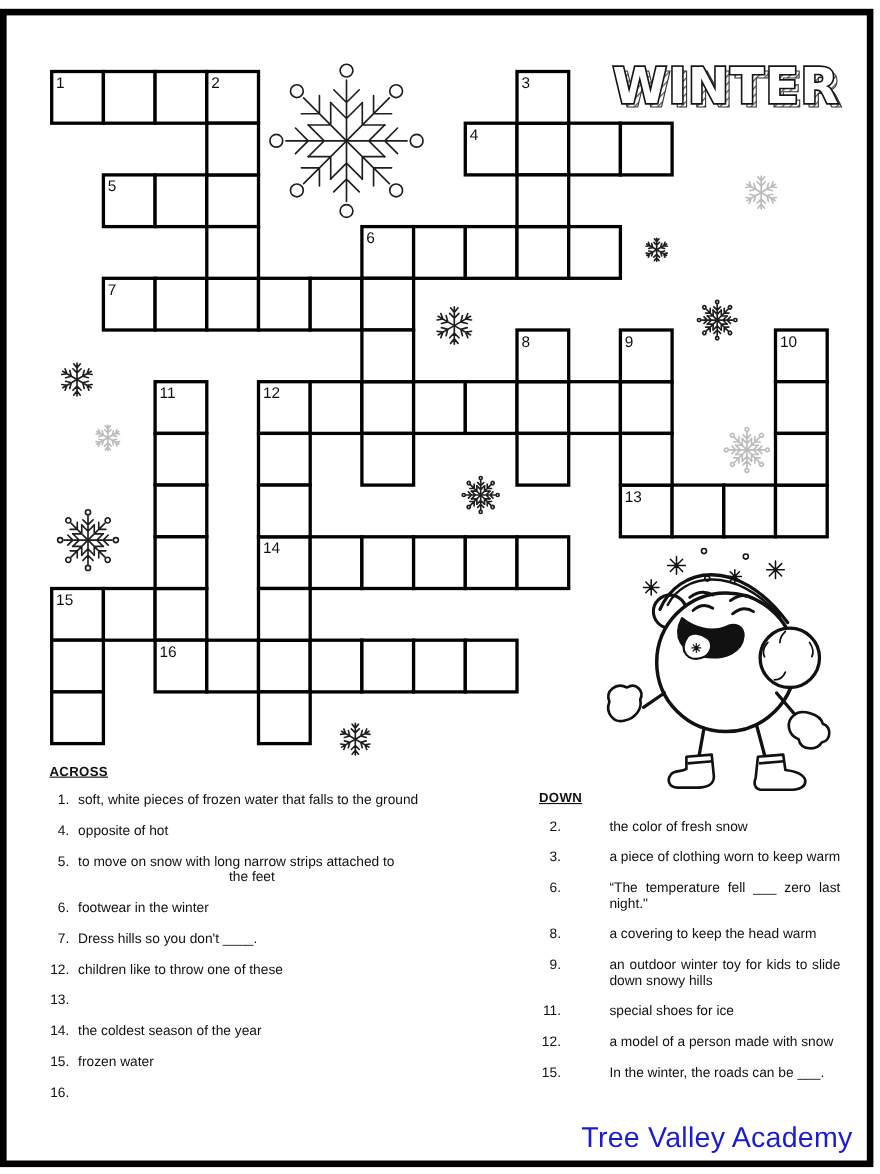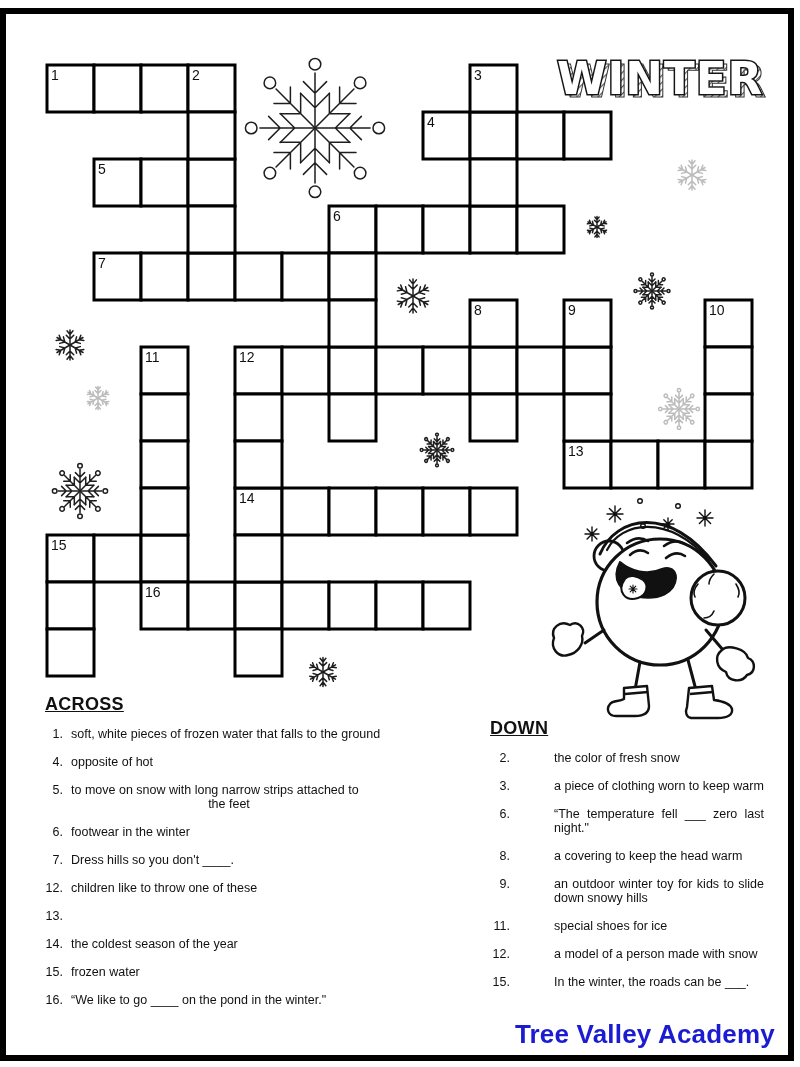--- a/index.html
+++ b/index.html
@@ -11,34 +11,34 @@
   .flake{fill:none;stroke:#1e1e1e;stroke-width:1.5;stroke-linecap:round;}
   .flake.light{stroke:#bcbcbc;}
   #grid-svg rect{fill:#fff;stroke:#000;stroke-width:3;}
   #grid-svg text{font-family:"Liberation Sans",sans-serif;font-size:14px;fill:#111;}
   .title-svg{position:absolute;left:540px;top:48px;width:240px;height:64px;}
   .title-svg text{font-family:"DejaVu Sans",sans-serif;font-weight:bold;
                   font-size:45px;letter-spacing:1px;}
   .snowman-svg{position:absolute;left:548px;top:492px;width:210px;height:235px;}
   .snowman-svg .ln{fill:none;stroke:#111;stroke-linecap:round;}
   .clues{position:absolute;}
-  .clues h2{font-size:18px;font-weight:bold;text-decoration:underline;
+  .clues h2{font-size:12px;font-weight:bold;text-decoration:underline;
             margin:0 0 12px 0;letter-spacing:.3px;}
   .clues.across{left:37px;top:694px;width:360px;}
   .clues.across h2{margin-left:8px;}
   .clues.down{left:484px;top:694px;width:280px;}
   .clues.down h2{margin-left:6px;margin-top:24px;}
   ol.clue-list{list-style:none;margin:0;padding:0;}
   li.clue{display:flex;margin-bottom:14px;font-size:12.5px;line-height:14px;}
   li.clue .num{flex:none;width:26px;text-align:right;margin-right:8px;}
   .clues.across li.clue .txt{width:316px;}
   .clues.down li.clue .txt{width:232px;text-align:justify;margin-left:36px;}
   .clue .txt .l2{display:block;text-align:center;}
   .branding{position:absolute;left:0;top:1019px;width:775px;text-align:right;
-            font-size:26px;font-weight:bold;letter-spacing:.2px;}
+            font-size:26px;font-weight:normal;letter-spacing:.2px;}
 </style>
 </head>
 <body>
 
 <div class="frame"></div>
 
 <svg class="layer" id="decor-svg">
   <defs>
     <g id="fp">
         <path vector-effect="non-scaling-stroke" d="M0,0 L0,-20 M0,-8 L-5,-13 M0,-8 L5,-13 M0,-14 L-4,-19 M0,-14 L4,-19"></path>
@@ -265,21 +265,20 @@
       <li class="clue">
         <span class="num">14.</span>
         <span class="txt">the coldest season of the year</span>
       </li>
       <li class="clue">
         <span class="num">15.</span>
         <span class="txt">frozen water</span>
       </li>
       <li class="clue">
         <span class="num">16.</span>
-        <span class="txt">“We like to go ____ on the pond in the winter."</span>
       </li>
     </ol>
 </div>
 <div class="clues down">
   <h2>DOWN</h2>
   <ol class="clue-list" id="down-list">
       <li class="clue">
         <span class="num">2.</span>
         <span class="txt">the color of fresh snow</span>
       </li>

